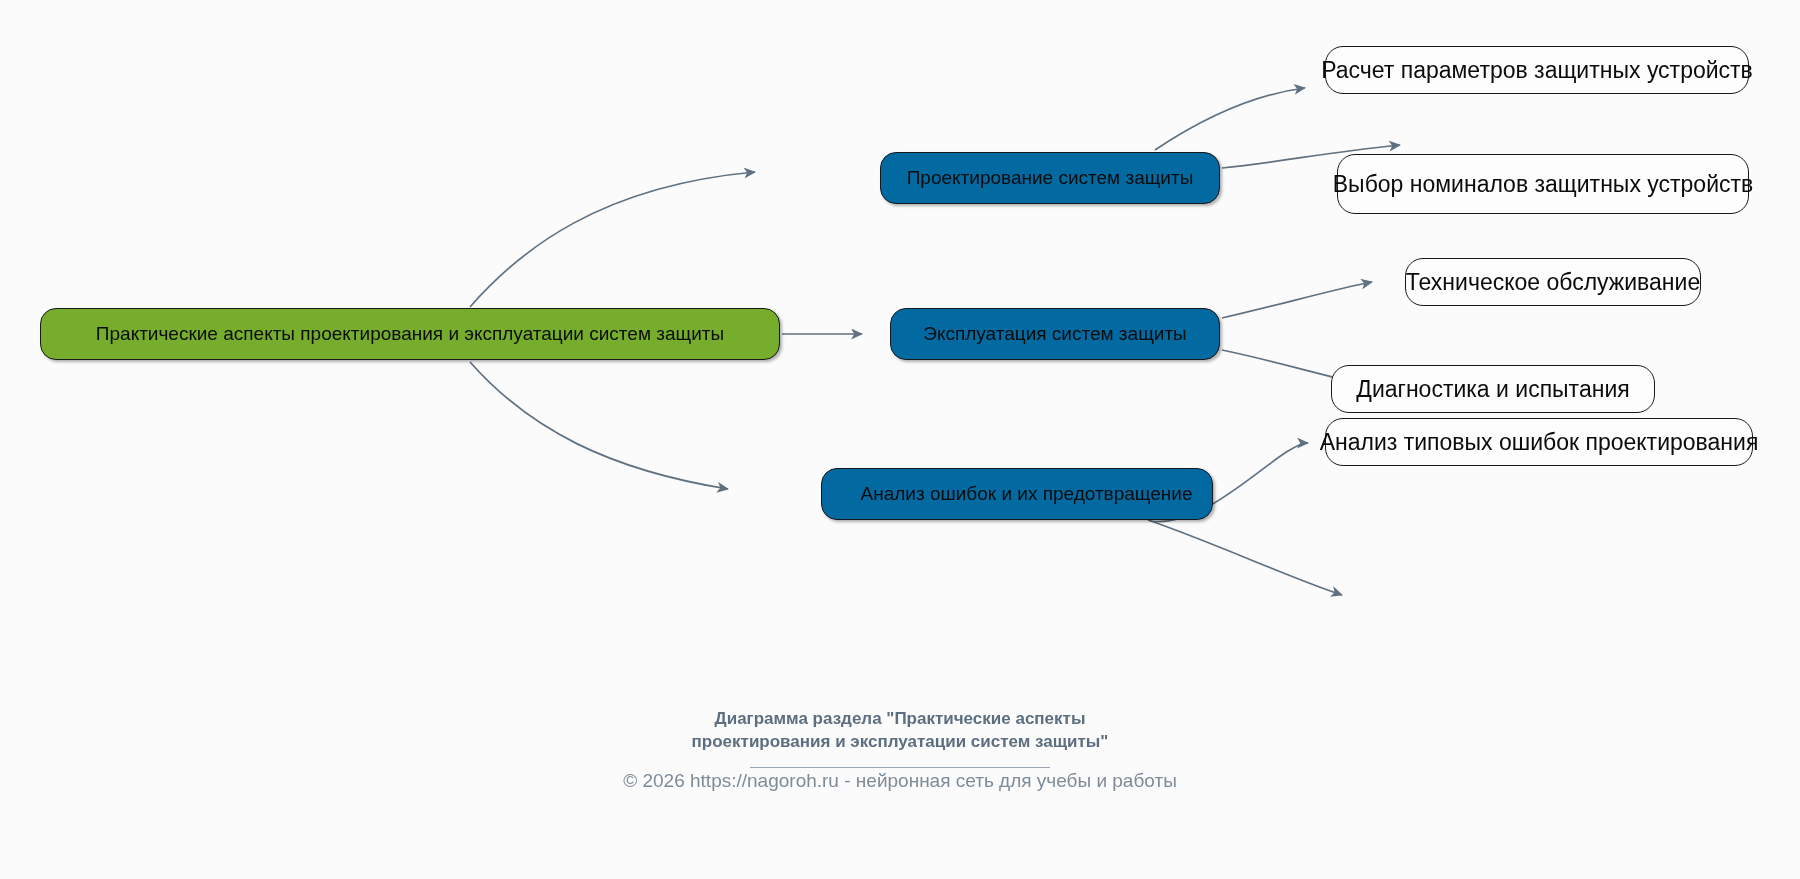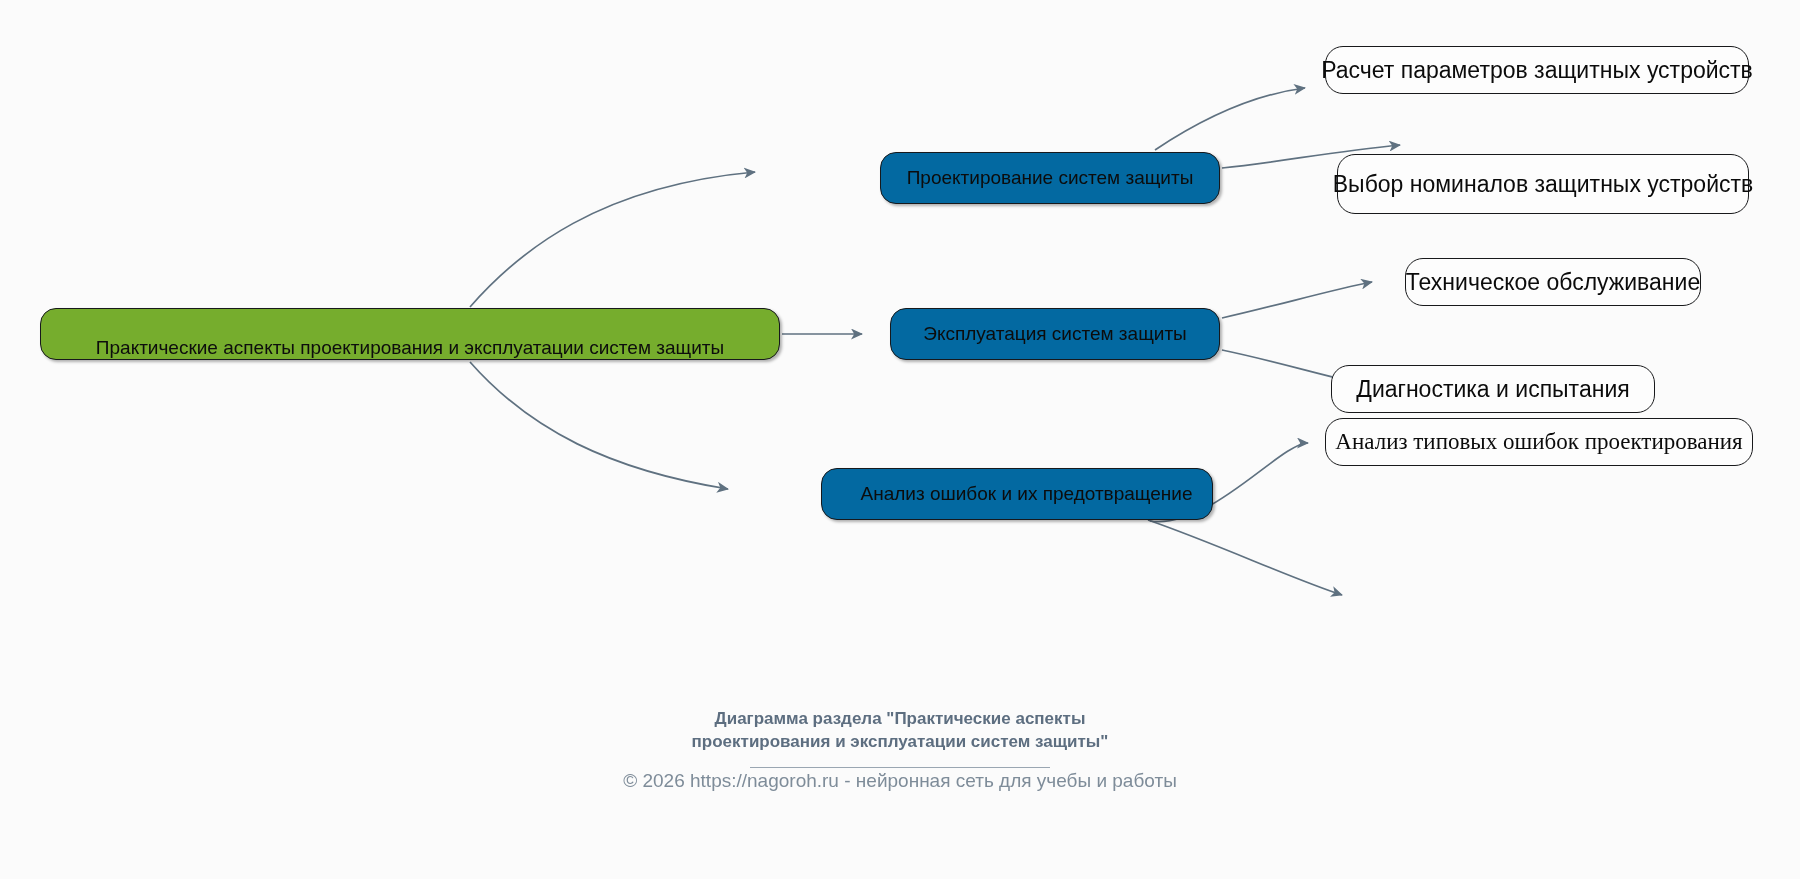--- a/index.html
+++ b/index.html
@@ -104,21 +104,21 @@
       <path d="M 1222 168 C 1280 162 1330 152 1400 145"></path>
 
       <path d="M 1222 318 C 1280 305 1330 290 1372 282"></path>
       <path d="M 1222 350 C 1280 362 1330 378 1380 388"></path>
 
       <path d="M 1150 521 C 1210 530 1280 443 1308 443"></path>
       <path d="M 1148 520 C 1220 545 1290 578 1342 595"></path>
     </g>
   </svg>
 
-  <div class="node node-root" style="left:40px; top:308px; width:740px; height:52px;align-items:flex-end;">
+  <div class="node node-root" style="left:40px; top:308px; width:740px; height:52px;">
     <span>Практические аспекты проектирования и эксплуатации систем защиты</span>
   </div>
 
   <div class="node node-branch" style="left:880px; top:152px; width:340px; height:52px;">
     <span>Проектирование систем защиты</span>
   </div>
 
   <div class="node node-branch" style="left:890px; top:308px; width:330px; height:52px;">
     <span>Эксплуатация систем защиты</span>
   </div>
@@ -136,21 +136,21 @@
   </div>
 
   <div class="node node-leaf" style="left:1357px; top:258px; width:296px; height:48px;margin-left:48px;">
     <span>Техническое обслуживание</span>
   </div>
 
   <div class="node node-leaf" style="left:1331px; top:365px; width:324px; height:48px;">
     <span>Диагностика и испытания</span>
   </div>
 
-  <div class="node node-leaf" style="left:1325px; top:418px; width:428px; height:48px;font-family:Liberation Serif, serif;">
+  <div class="node node-leaf" style="left:1325px; top:418px; width:428px; height:48px;">
     <span>Анализ типовых ошибок проектирования</span>
   </div>
 
 
   <div id="footer" style="top:708px;">
     <div class="footer-title">Диаграмма раздела "Практические аспекты
 проектирования и эксплуатации систем защиты"</div>
     <div class="footer-rule"></div>
     <div class="footer-copy">© 2026 https://nagoroh.ru - нейронная сеть для учебы и работы</div>
   </div>

